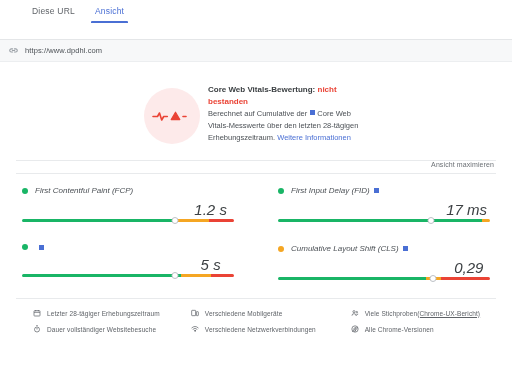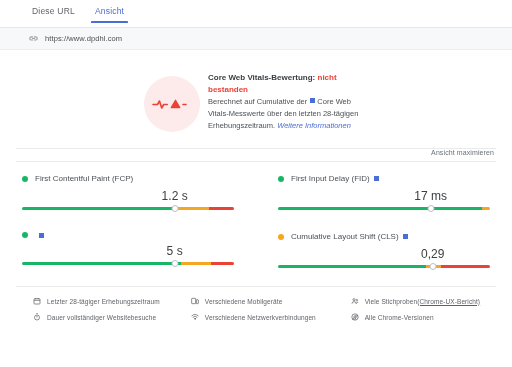--- a/index.html
+++ b/index.html
@@ -5,21 +5,21 @@
   html,body{margin:0;padding:0;}
   body{
     width:512px;height:367px;
     background:#ffffff;
     font-family:"Liberation Sans", sans-serif;
     color:#3c4043;
     overflow:hidden;
     position:relative;
   }
   .tabs{
-    height:28px;
+    height:40px;
     display:flex;
     align-items:flex-start;
     padding:6px 0 0 22px;
     border-bottom:1px solid #e4e6e8;
     box-sizing:border-box;
   }
   .tab{
     font-size:8.5px;
     color:#5f6368;
     padding:0 10px 7px 10px;
@@ -32,21 +32,21 @@
     content:"";
     position:absolute;
     left:6px;right:6px;bottom:0;
     height:2px;background:#4a6fd4;
     border-radius:1px 1px 0 0;
   }
   .urlbar{
     height:22px;
     background:#f7f8f9;
     display:flex;align-items:center;
-    padding-left:28px;
+    padding-left:8px;
     border-bottom:1px solid #eceef0;
     box-sizing:border-box;
   }
   .link-icon{
     width:11px;height:11px;
     margin-right:6px;
     color:#9aa0a6;
     display:flex;align-items:center;justify-content:center;
   }
   .urltext{font-size:7.5px;color:#4c5156;letter-spacing:.1px;}
@@ -65,47 +65,48 @@
     margin-right:8px;
     margin-top:4px;
   }
   .hero-text{width:160px;font-size:7.5px;line-height:12px;color:#4c5156;}
   .hero-title{font-size:8px;color:#3c4043;line-height:12px;font-weight:bold;}
   .fail{color:#ea4335;}
   .cwv-sq{
     display:inline-block;width:5px;height:5px;background:#4a6fd4;
     vertical-align:1px;margin:0 2px 0 1px;
   }
-  .a-blue{color:#4a6fd4;text-decoration:none;font-style:italic;}
+  .a-blue{color:#4a6fd4;text-decoration:none;}
 
   .divider{height:1px;background:#e8eaec;margin:0 16px;}
 
   .maxview{
     text-align:right;
     padding:0 18px 5px 0;
     font-size:7px;
     color:#6b7075;
     letter-spacing:.1px;
   }
 
-  .metrics{padding:0 0 0 0;}
+  .metrics{padding:0 0 0 0;font-style:italic;}
   .mrow{display:flex;}
   .mcell{width:50%;box-sizing:border-box;padding:12px 22px 6px 22px;}
   .mhead{display:flex;align-items:center;font-size:8px;color:#4c5156;margin-bottom:9px;}
   .dot{width:6px;height:6px;border-radius:50%;margin-right:7px;flex:0 0 6px;}
   .dot.green{background:#19b566;}
   .dot.orange{background:#f5a623;}
   .info-sq{display:inline-block;width:5px;height:5px;background:#4a6fd4;margin-left:4px;}
 
   .gauge{position:relative;height:22px;}
   .gval{
     position:absolute;top:-3px;
-    font-size:12px;color:#3c4043;
+    font-size:15px;color:#3c4043;
     transform:translateX(-50%);
     white-space:nowrap;
+    margin-left:36px;
   }
   .track{
     position:absolute;bottom:4px;left:0;right:0;
     height:3px;border-radius:2px;overflow:hidden;display:flex;
   }
   .seg{height:100%;}
   .s-green{background:#19b566;}
   .s-orange{background:#f5a623;}
   .s-red{background:#ea4335;}
   .marker{

